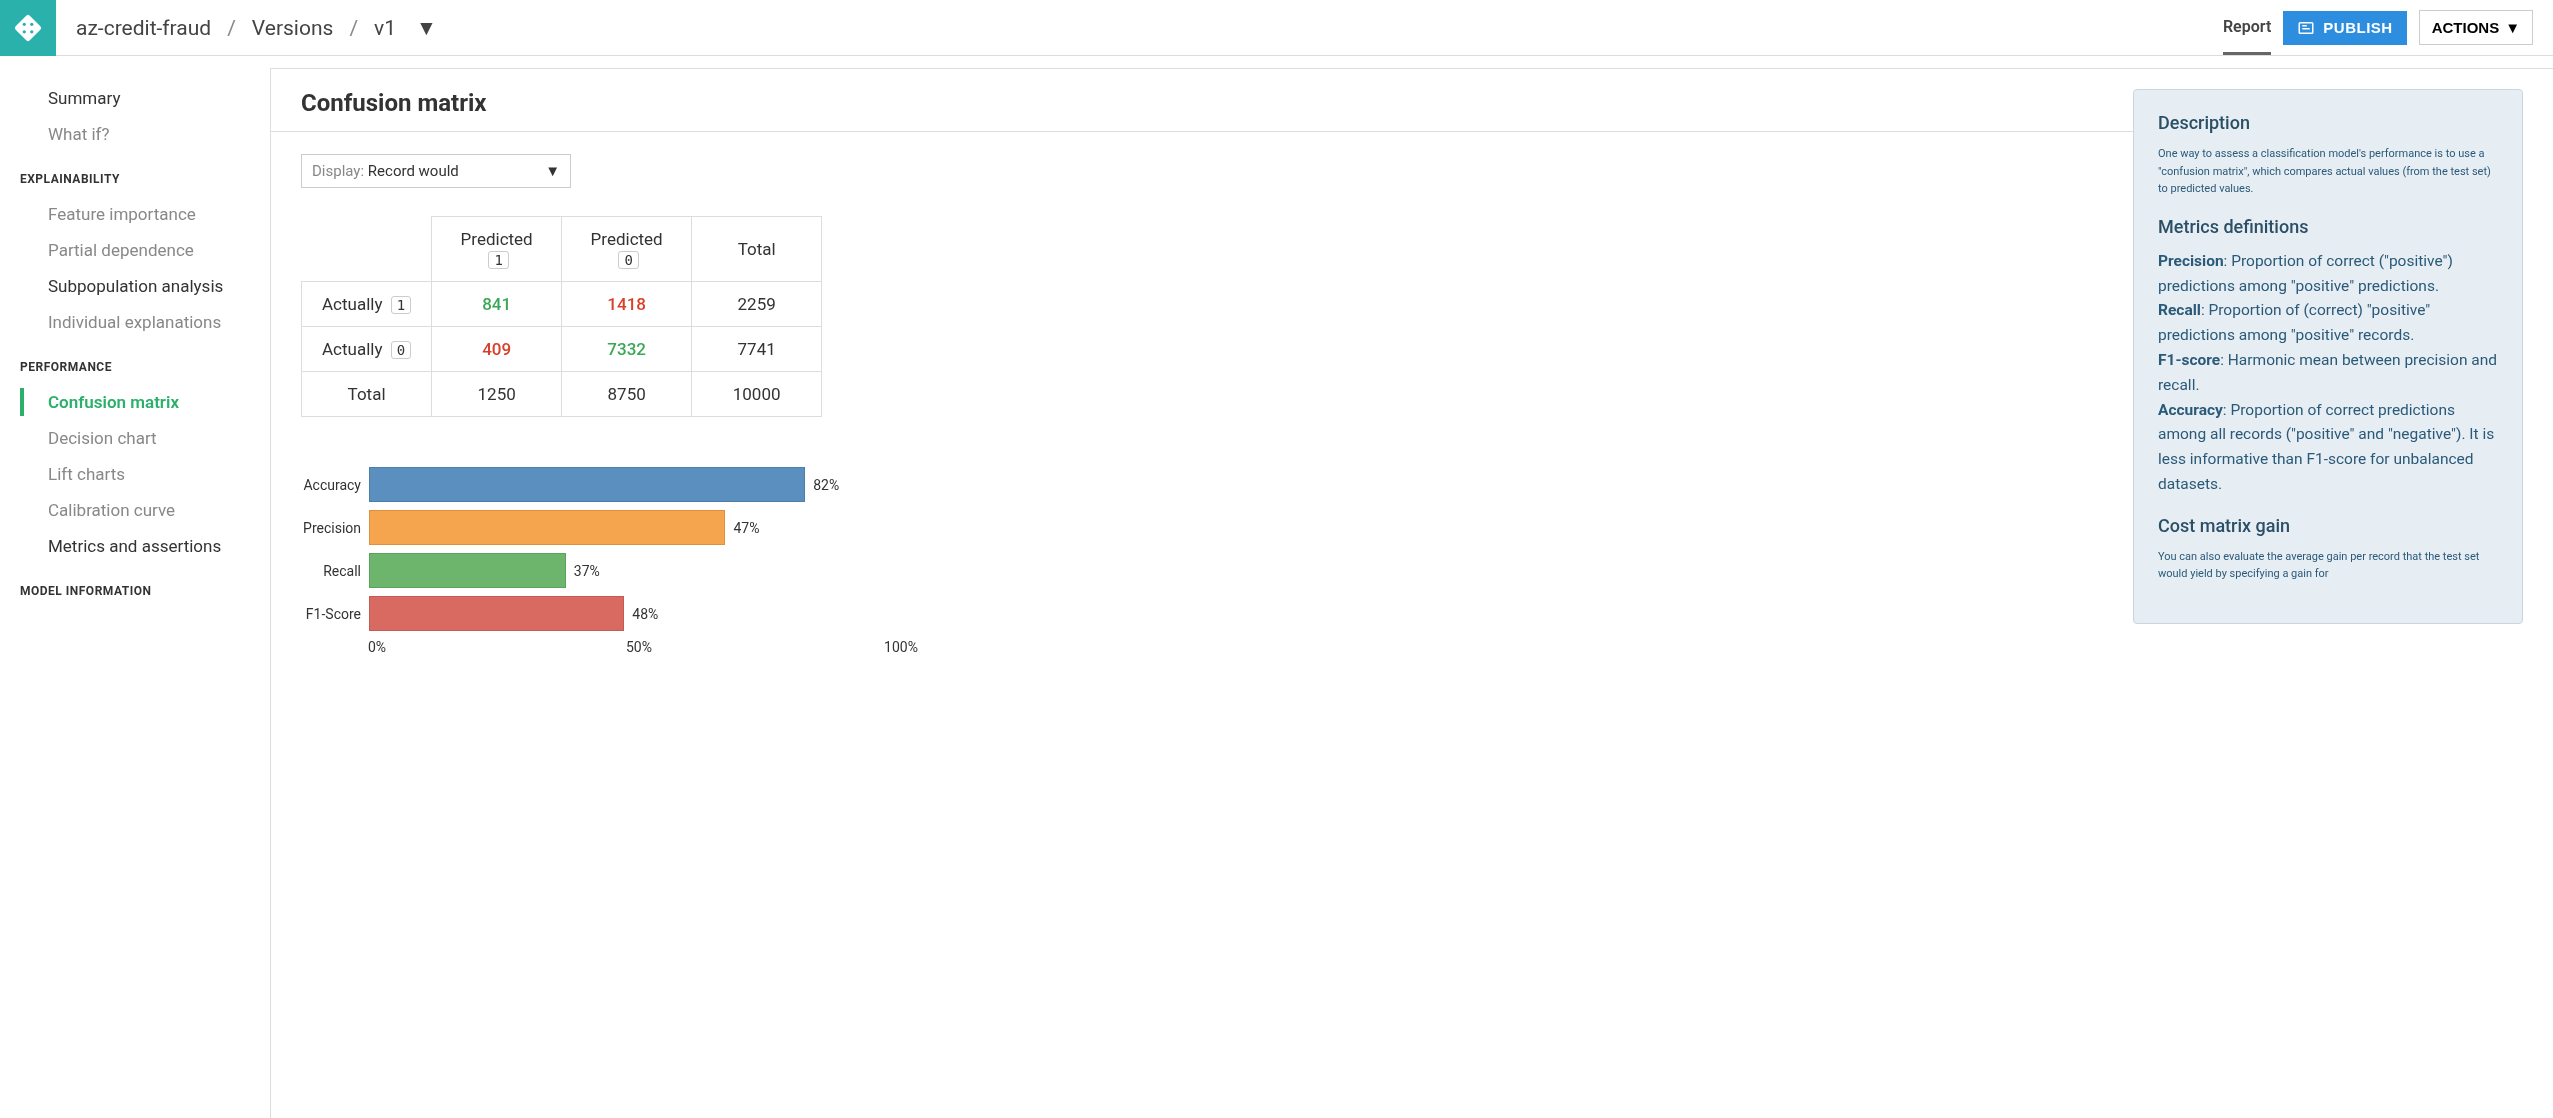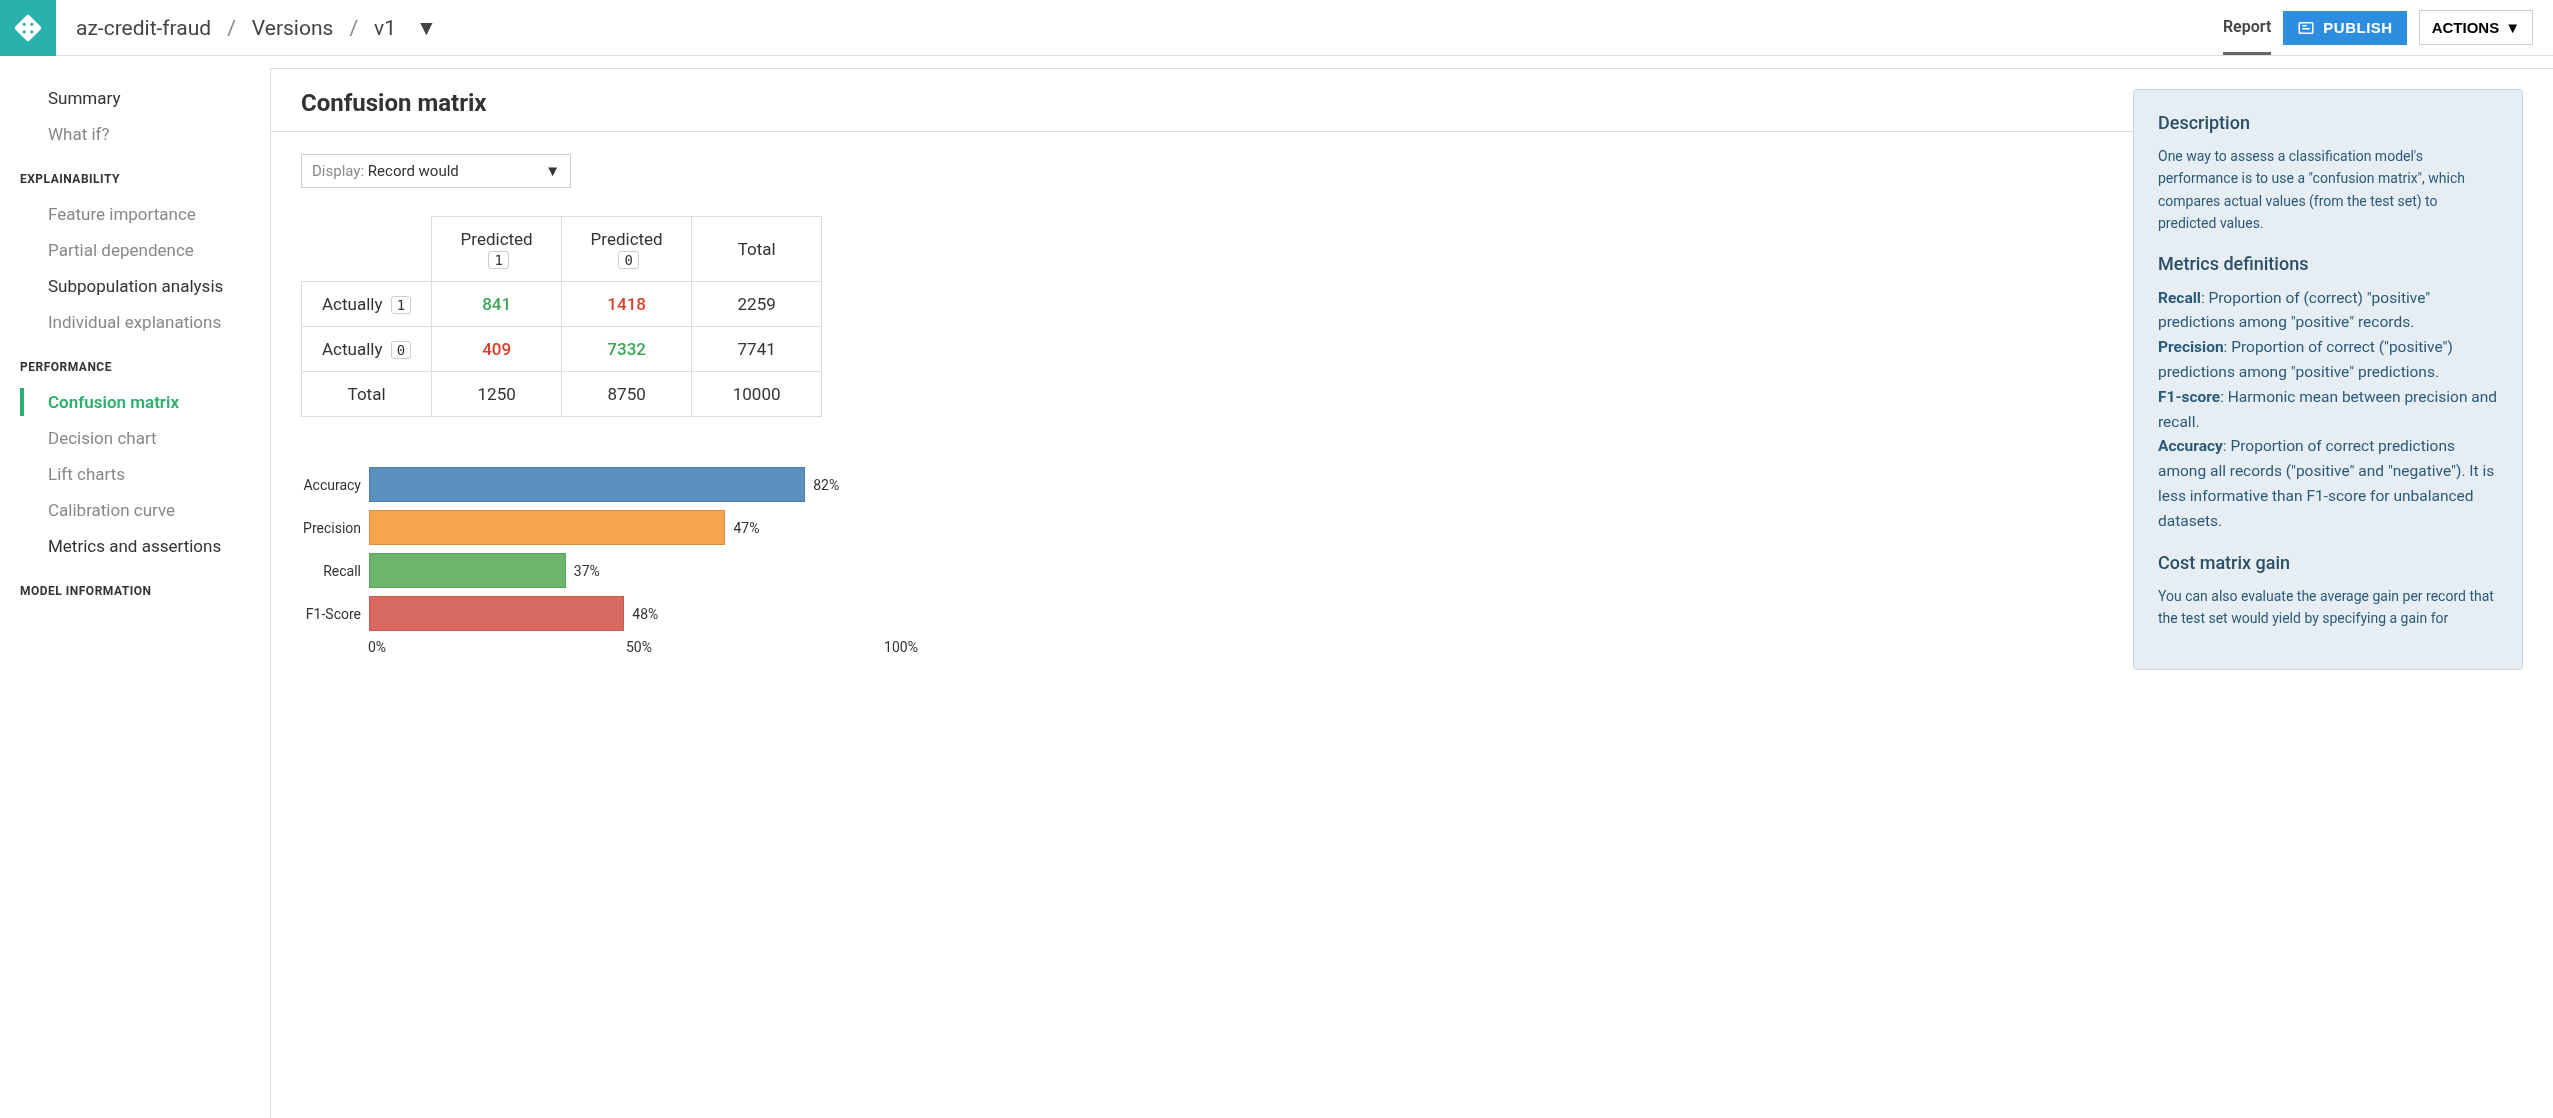--- a/index.html
+++ b/index.html
@@ -64,21 +64,21 @@
   .bar-fill.orange { background: #f5a54e; border: 1px solid #e0903a; }
   .bar-fill.green { background: #6db56d; border: 1px solid #5aa35a; }
   .bar-fill.red { background: #d96a62; border: 1px solid #c55a52; }
   .bar-value { margin-left: 8px; font-size: 14px; }
   .axis { display: flex; margin-left: 76px; font-size: 14px; margin-top: 4px; position: relative; }
   .axis-tick { position: absolute; transform: translateX(-50%); }
 
   
   .info-panel { background: #e7eef3; border: 1px solid #c8d6e0; border-radius: 4px; padding: 22px 24px; color: #2a4f66; }
   .info-panel h3 { font-size: 18px; font-weight: 500; margin-bottom: 12px; color: #2a4f66; }
-  .info-panel p { font-size: 14px; line-height: 1.6; margin-bottom: 18px; color: #2a5a7a; }
+  .info-panel p { font-size: 11px; line-height: 1.6; margin-bottom: 18px; color: #2a5a7a; }
   .info-panel .def { font-size: 15.5px; line-height: 1.6; color: #2a5a7a; }
   .info-panel .def strong { font-weight: 700; }
   .info-panel .defs { margin-bottom: 18px; }
 </style>
 </head>
 <body>
 
 <div class="header">
   <div class="logo">
     <svg viewBox="0 0 24 24">
@@ -224,22 +224,22 @@
       </div>
     </div>
 
     <div class="main-right">
       <div class="info-panel">
         <h3>Description</h3>
         <p>One way to assess a classification model's performance is to use a "confusion matrix", which compares actual values (from the test set) to predicted values.</p>
 
         <h3>Metrics definitions</h3>
         <div class="defs" id="defs">
+            <div class="def"><strong>Precision</strong>: Proportion of correct ("positive") predictions among "positive" predictions.</div>
             <div class="def"><strong>Recall</strong>: Proportion of (correct) "positive" predictions among "positive" records.</div>
-            <div class="def"><strong>Precision</strong>: Proportion of correct ("positive") predictions among "positive" predictions.</div>
             <div class="def"><strong>F1-score</strong>: Harmonic mean between precision and recall.</div>
             <div class="def"><strong>Accuracy</strong>: Proportion of correct predictions among all records ("positive" and "negative"). It is less informative than F1-score for unbalanced datasets.</div>
           </div>
 
         <h3>Cost matrix gain</h3>
         <p>You can also evaluate the average gain per record that the test set would yield by specifying a gain for</p>
       </div>
     </div>
   </div>
 </div>

